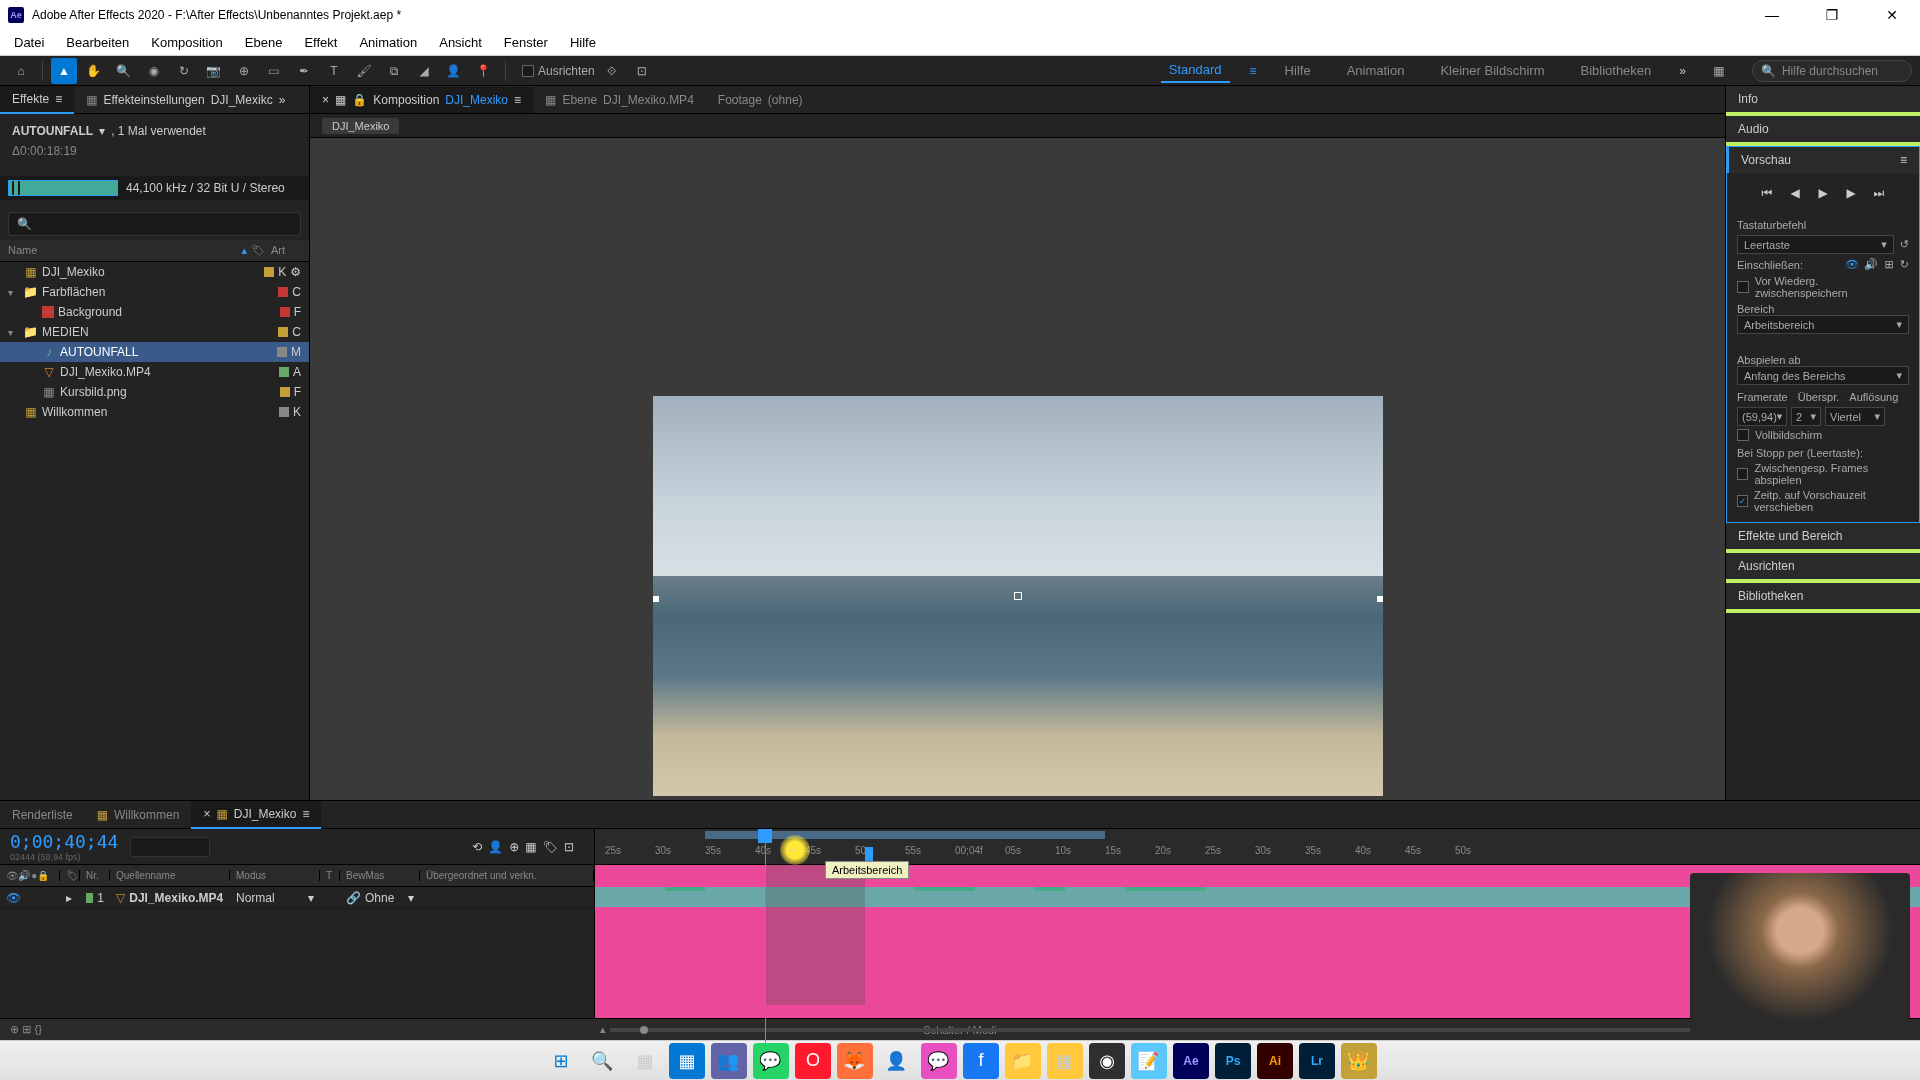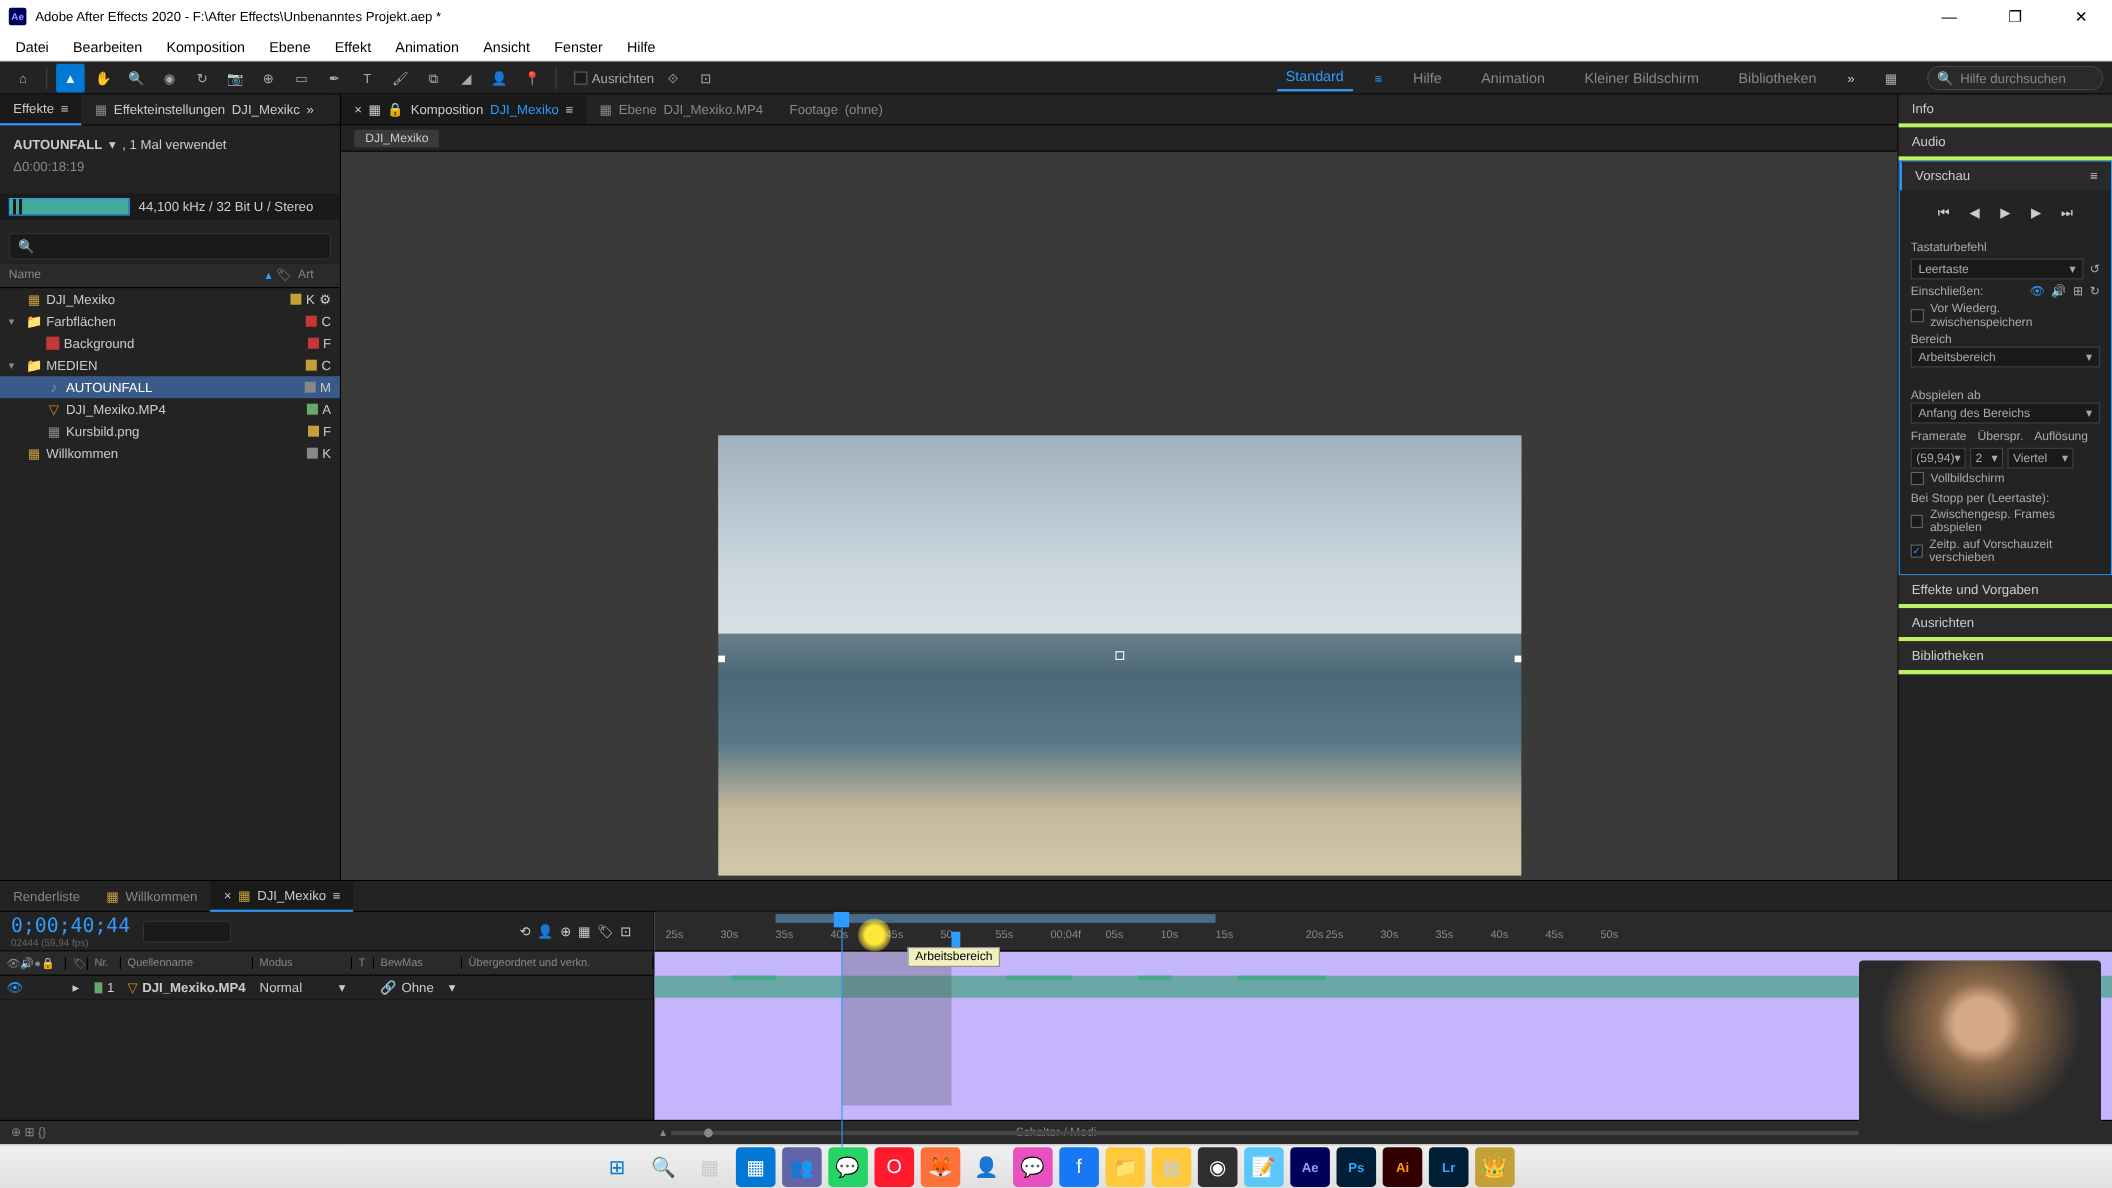--- a/index.html
+++ b/index.html
@@ -73,21 +73,21 @@
 .timeline-body{flex:1;display:flex}
 .tl-left{width:595px;background:#232323;border-right:1px solid #000}
 .tl-header{height:36px;display:flex;align-items:center;padding:0 10px;gap:12px;border-bottom:1px solid #000}
 .timecode{color:#2e9cff;font-size:18px;font-family:monospace}
 .tl-subhead{font-size:9px;color:#666}
 .tl-search{width:80px;height:20px;background:#1a1a1a;border:1px solid #333;border-radius:3px}
 .tl-cols{height:22px;display:flex;align-items:center;background:#2a2a2a;border-bottom:1px solid #000;font-size:10px;color:#888}
 .tl-col{padding:0 6px;border-right:1px solid #000}
 .tl-layer{height:22px;display:flex;align-items:center;border-bottom:1px solid #1a1a1a}
 .tl-layer-cell{padding:0 6px;display:flex;align-items:center;gap:4px}
-.tl-right{flex:1;position:relative;background:#c4b5fd}
+.tl-right{flex:1;position:relative;background:#ec4899}
 .tl-ruler{height:36px;background:#2a2a2a;border-bottom:1px solid #000;position:relative}
 .tl-workarea{position:absolute;top:2px;height:8px;background:#4a6a8a;left:110px;width:400px}
 .tl-marks{position:absolute;top:12px;left:0;right:0;height:24px;display:flex}
 .tl-mark{position:absolute;font-size:10px;color:#888;top:4px}
 .playhead{position:absolute;top:0;width:14px;height:14px;background:#2e9cff;left:163px;z-index:5}
 .playhead-line{position:absolute;top:14px;width:1px;height:200px;background:#2e9cff;left:170px;z-index:5}
 .yellow-marker{position:absolute;top:6px;left:185px;width:30px;height:30px;background:radial-gradient(circle,#ffe838 40%,rgba(255,232,56,0.3) 70%,transparent 100%);border-radius:50%;z-index:6}
 .tl-track-area{position:absolute;top:58px;left:0;right:0;height:22px}
 .tl-clip{position:absolute;top:0;height:20px;background:#6aa8a8;left:0;right:0}
 .tooltip-wa{position:absolute;top:32px;left:230px;background:#f0f0c0;color:#000;padding:2px 6px;font-size:11px;border:1px solid #888;z-index:10}
@@ -419,21 +419,21 @@
             <span>Zwischengesp. Frames abspielen</span>
           </div>
         <div class="preview-check">
             <div class="checkbox checked"></div>
             <span>Zeitp. auf Vorschauzeit verschieben</span>
           </div>
       </div>
     </div>
     <div class="right-section">
       <div class="right-section-header">
-          <span>Effekte und Vorgaben</span>
+          <span>Effekte und Bereich</span>
         </div>
     </div>
     <div class="right-section">
       <div class="right-section-header">
           <span>Ausrichten</span>
         </div>
     </div>
     <div class="right-section">
       <div class="right-section-header">
           <span>Bibliotheken</span>
@@ -521,21 +521,21 @@
           <div class="tl-mark" style="left:60px">30s</div>
           <div class="tl-mark" style="left:110px">35s</div>
           <div class="tl-mark" style="left:160px">40s</div>
           <div class="tl-mark" style="left:210px">45s</div>
           <div class="tl-mark" style="left:260px">50s</div>
           <div class="tl-mark" style="left:310px">55s</div>
           <div class="tl-mark" style="left:360px">00;04f</div>
           <div class="tl-mark" style="left:410px">05s</div>
           <div class="tl-mark" style="left:460px">10s</div>
           <div class="tl-mark" style="left:510px">15s</div>
-          <div class="tl-mark" style="left:592px">20s</div>
+          <div class="tl-mark" style="left:560px">20s</div>
           <div class="tl-mark" style="left:610px">25s</div>
           <div class="tl-mark" style="left:660px">30s</div>
           <div class="tl-mark" style="left:710px">35s</div>
           <div class="tl-mark" style="left:760px">40s</div>
           <div class="tl-mark" style="left:810px">45s</div>
           <div class="tl-mark" style="left:860px">50s</div>
         </div>
         <div class="playhead"></div>
         <div class="playhead-line"></div>
         <div class="yellow-marker">

